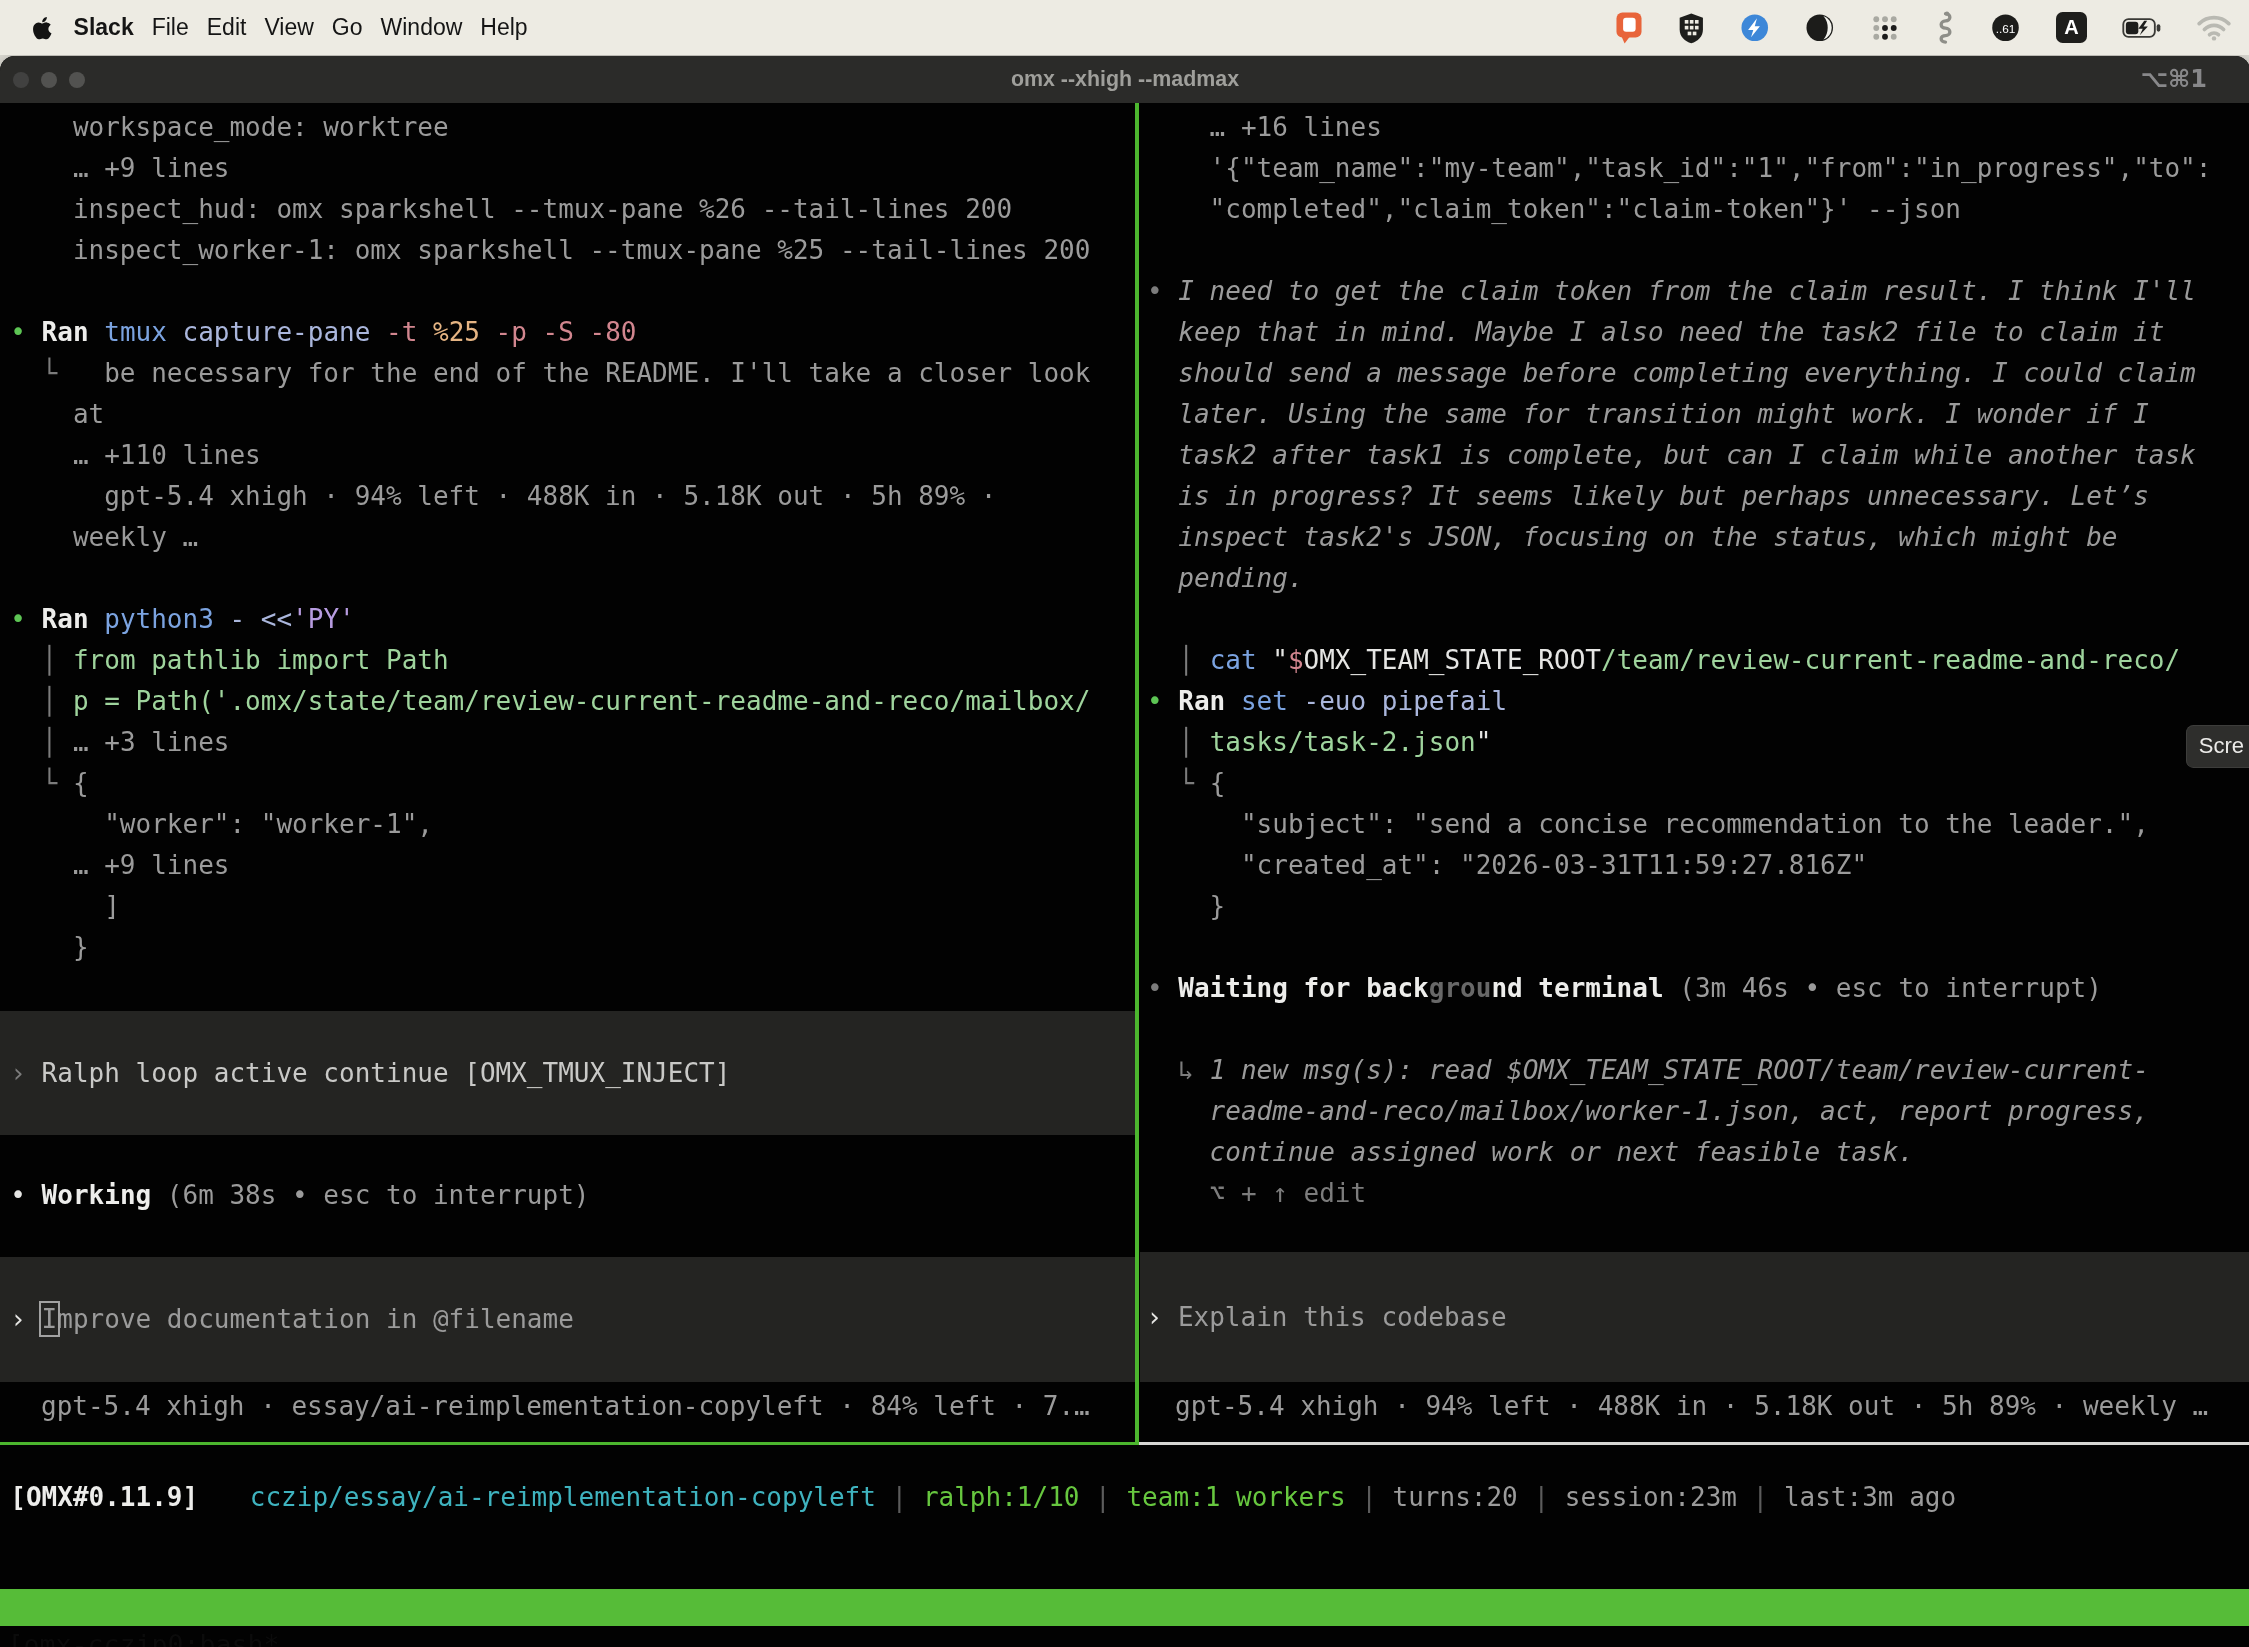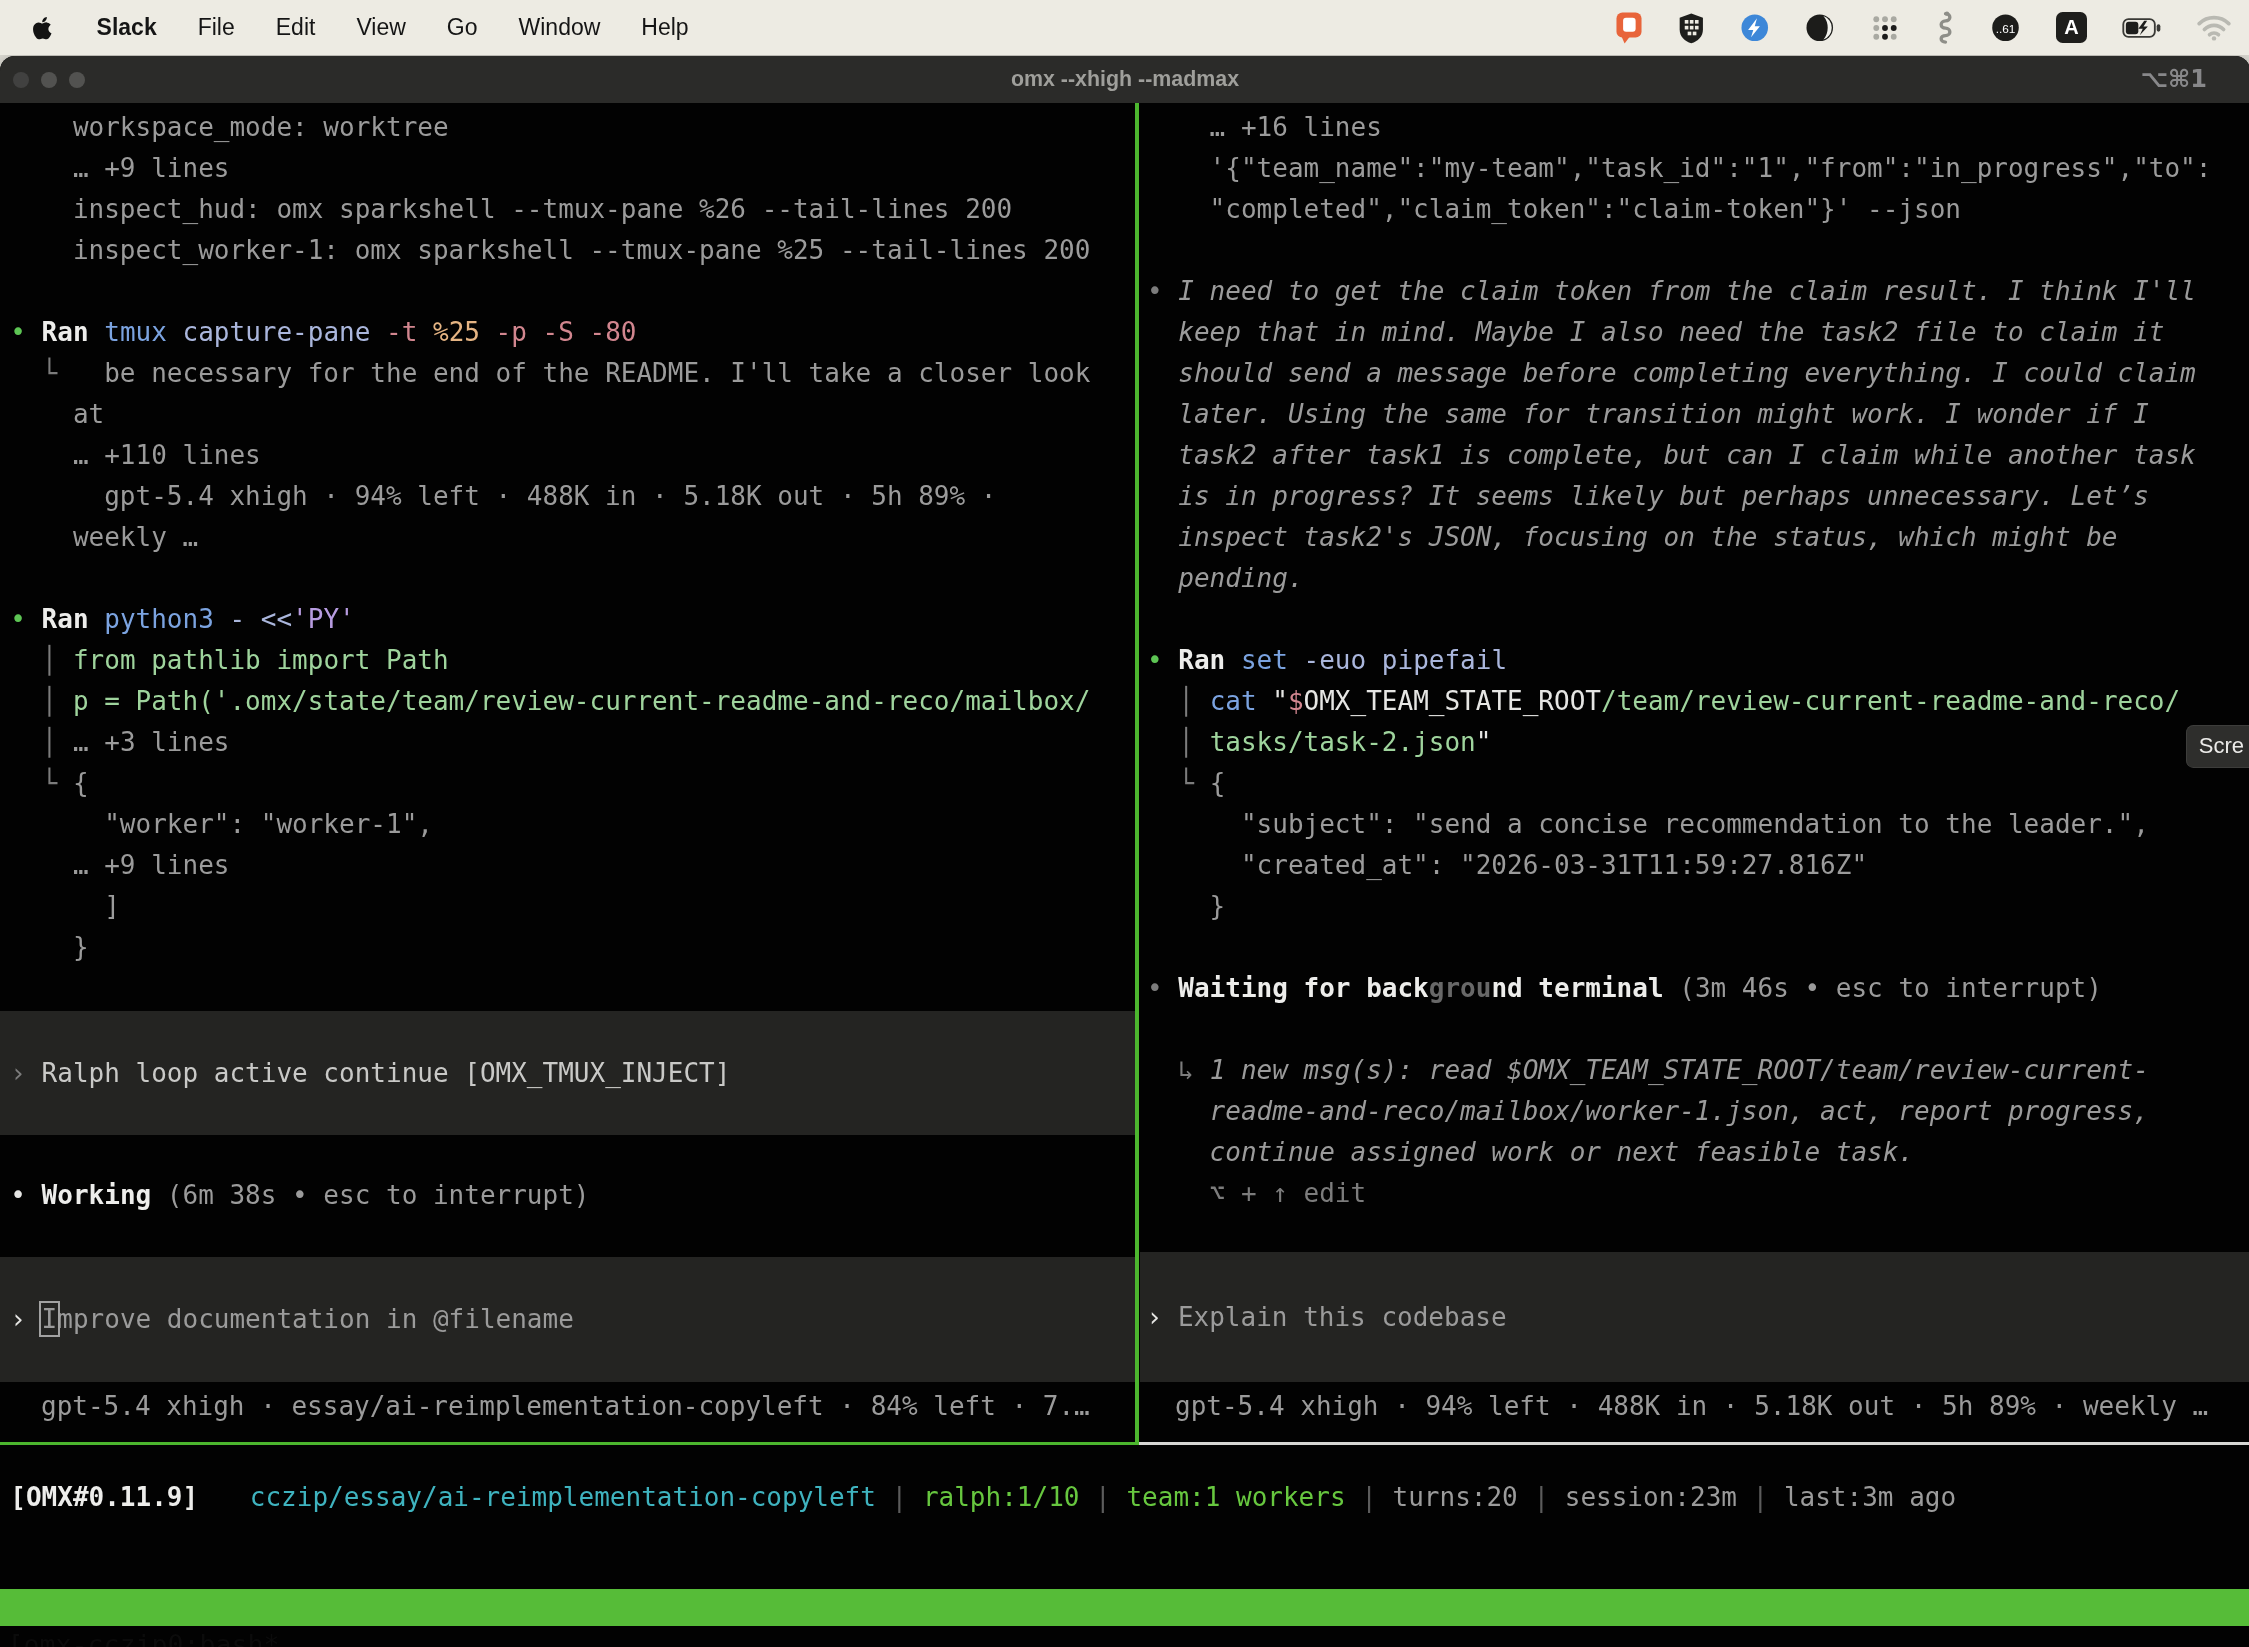--- a/index.html
+++ b/index.html
@@ -3,21 +3,21 @@
 <meta charset="utf-8">
 <style>
   html,body{margin:0;padding:0;background:#000;}
   body{width:2250px;height:1648px;position:relative;overflow:hidden;
        font-family:"DejaVu Sans Mono","DejaVu Sans",monospace;}
 
   
   .menubar{position:absolute;top:0;left:0;right:0;height:55px;background:#edebe3;
            display:flex;align-items:center;color:#151515;
            font-family:"Liberation Sans",sans-serif;font-size:23px;z-index:5;}
-  .menu-left{display:flex;align-items:center;gap:41px;padding-left:32px;}
+  .menu-left{display:flex;align-items:center;gap:18px;padding-left:32px;}
   .menu-item{white-space:nowrap;}
   .app-name{font-weight:bold;}
   .menu-right{margin-left:auto;display:flex;align-items:center;gap:35px;padding-right:19px;}
   .micon{display:flex;align-items:center;justify-content:center;}
   .a-badge{width:31px;height:31px;background:#1e1e1c;border-radius:6.6px;color:#fff;
            font-weight:bold;font-size:20px;display:flex;align-items:center;justify-content:center;}
   .desktop-strip{position:absolute;top:55px;left:0;right:0;height:29.5px;background:#edebe3;z-index:0;}
 
   
   .window{position:absolute;top:56px;left:0;right:0;bottom:0;background:#020202;
@@ -241,22 +241,22 @@
         <div class="row"></div>
         <div class="row"><span class="c-d">• </span><span class="c-g c-it">I need to get the claim token from the claim result. I think I'll</span></div>
         <div class="row"><span class="c-g c-it">  keep that in mind. Maybe I also need the task2 file to claim it</span></div>
         <div class="row"><span class="c-g c-it">  should send a message before completing everything. I could claim</span></div>
         <div class="row"><span class="c-g c-it">  later. Using the same for transition might work. I wonder if I</span></div>
         <div class="row"><span class="c-g c-it">  task2 after task1 is complete, but can I claim while another task</span></div>
         <div class="row"><span class="c-g c-it">  is in progress? It seems likely but perhaps unnecessary. Let’s</span></div>
         <div class="row"><span class="c-g c-it">  inspect task2's JSON, focusing on the status, which might be</span></div>
         <div class="row"><span class="c-g c-it">  pending.</span></div>
         <div class="row"></div>
+        <div class="row"><span class="c-d">  │ </span><span class="c-bl">cat </span><span class="c-wn">"</span><span class="c-pk">$</span><span class="c-wn">OMX_TEAM_STATE_ROOT</span><span class="c-gr">/team/review-current-readme-and-reco/</span></div>
         <div class="row"><span class="c-lg">• </span><span class="c-w">Ran </span><span class="c-bl">set</span><span class="c-pe"> -euo pipefail</span></div>
-        <div class="row"><span class="c-d">  │ </span><span class="c-bl">cat </span><span class="c-wn">"</span><span class="c-pk">$</span><span class="c-wn">OMX_TEAM_STATE_ROOT</span><span class="c-gr">/team/review-current-readme-and-reco/</span></div>
         <div class="row"><span class="c-d">  │ </span><span class="c-gr">tasks/task-2.json</span><span class="c-wn">"</span></div>
         <div class="row"><span class="c-d">  └ </span><span class="c-g">{</span></div>
         <div class="row"><span class="c-g">      "subject": "send a concise recommendation to the leader.",</span></div>
         <div class="row"><span class="c-g">      "created_at": "2026-03-31T11:59:27.816Z"</span></div>
         <div class="row"><span class="c-g">    }</span></div>
         <div class="row"></div>
         <div class="row"><span class="c-d">• </span><span class="c-w">Waiting for back</span><span class="c-sh">grou</span><span class="c-w">nd terminal</span><span class="c-g"> (3m 46s • esc to interrupt)</span></div>
         <div class="row"></div>
         <div class="row"><span class="c-d">  ↳ </span><span class="c-g c-it">1 new msg(s): read $OMX_TEAM_STATE_ROOT/team/review-current-</span></div>
         <div class="row"><span class="c-g c-it">    readme-and-reco/mailbox/worker-1.json, act, report progress,</span></div>

